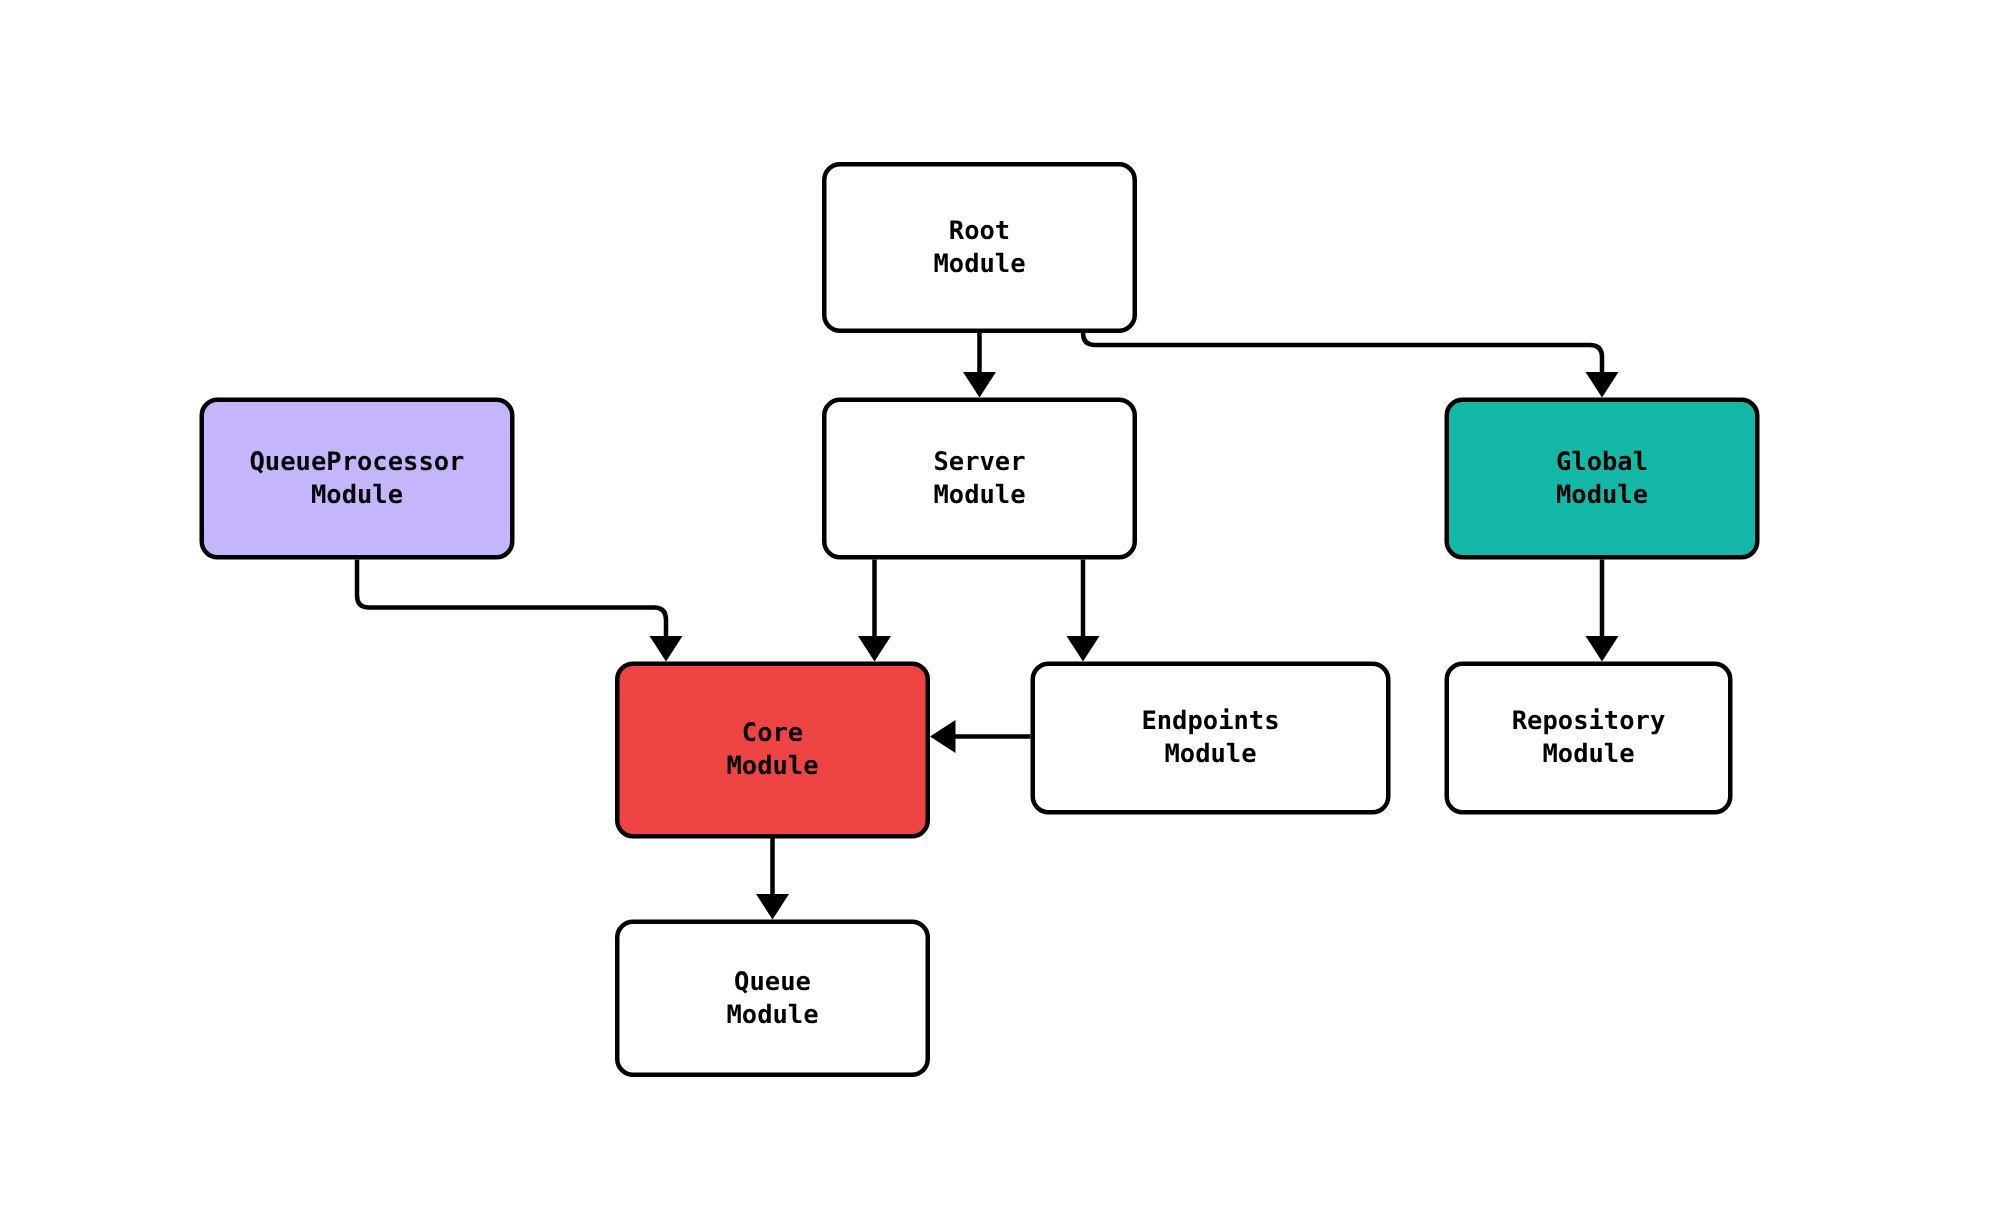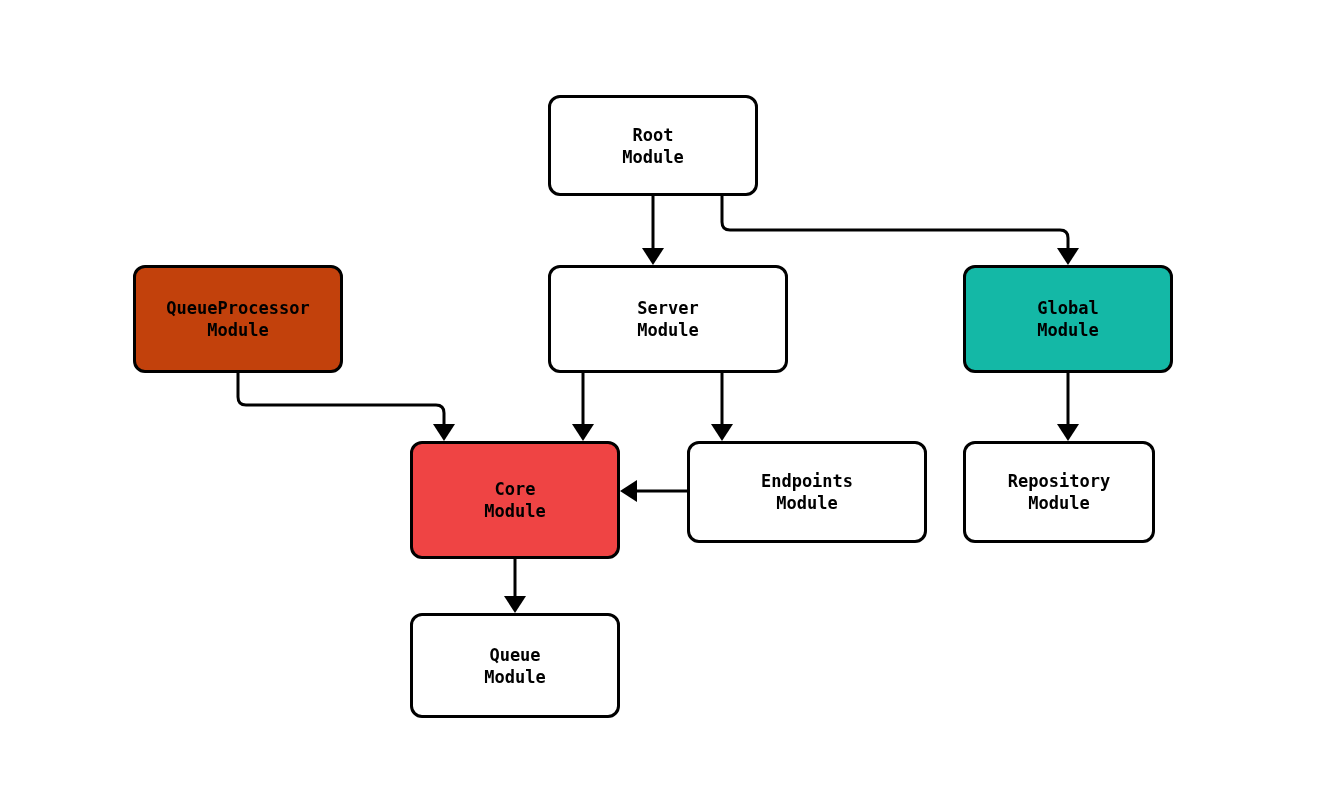--- a/index.html
+++ b/index.html
@@ -80,29 +80,29 @@
       </g>
       <g>
         <path d="M 1068 373 L 1068 433" fill="none" stroke="#000000" stroke-width="3" stroke-linecap="butt"></path>
         <polygon points="1057,424 1079,424 1068,441" fill="#000000"></polygon>
       </g>
       <g>
         <path d="M 515 543 L 515 605" fill="none" stroke="#000000" stroke-width="3" stroke-linecap="butt"></path>
         <polygon points="504,596 526,596 515,613" fill="#000000"></polygon>
       </g>
     </svg>
-<div class="node" style="left: 548px; top: 95px; width: 210px; height: 101px; border-color: rgb(0, 0, 0); background: rgb(255, 255, 255);">
+<div class="node" style="left: 548px; top: 108px; width: 210px; height: 114px; border-color: rgb(0, 0, 0); background: rgb(255, 255, 255);">
       <div class="node-label">Root</div>
       <div class="node-label">Module</div>
     </div>
-    <div class="node" style="left: 133px; top: 265px; width: 210px; height: 108px; border-color: rgb(0, 0, 0); background: #c2410c;">
+    <div class="node" style="left: 133px; top: 265px; width: 210px; height: 108px; border-color: rgb(0, 0, 0); background: #c4b5fd;">
       <div class="node-label">QueueProcessor</div>
       <div class="node-label">Module</div>
     </div>
-    <div class="node" style="left: 548px; top: 265px; width: 240px; height: 108px; border-color: rgb(0, 0, 0); background: rgb(255, 255, 255);">
+    <div class="node" style="left: 548px; top: 265px; width: 210px; height: 108px; border-color: rgb(0, 0, 0); background: rgb(255, 255, 255);">
       <div class="node-label">Server</div>
       <div class="node-label">Module</div>
     </div>
     <div class="node" style="left: 963px; top: 265px; width: 210px; height: 108px; border-color: rgb(0, 0, 0); background: #14b8a6;">
       <div class="node-label">Global</div>
       <div class="node-label">Module</div>
     </div>
     <div class="node" style="left: 410px; top: 441px; width: 210px; height: 118px; border-color: rgb(0, 0, 0); background: #ef4444;">
       <div class="node-label">Core</div>
       <div class="node-label">Module</div>

